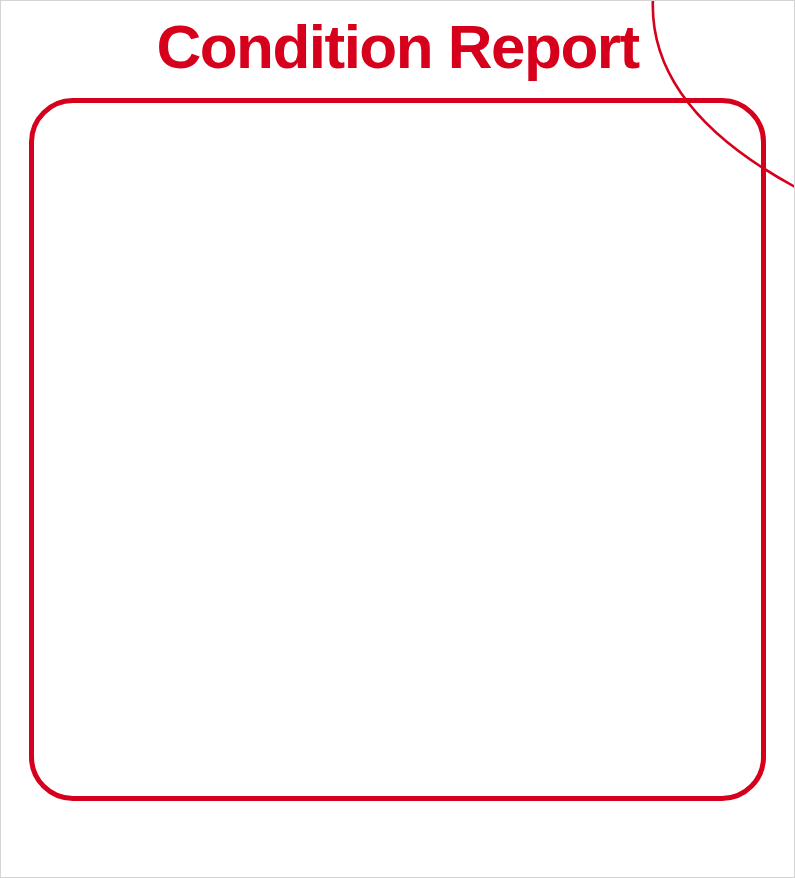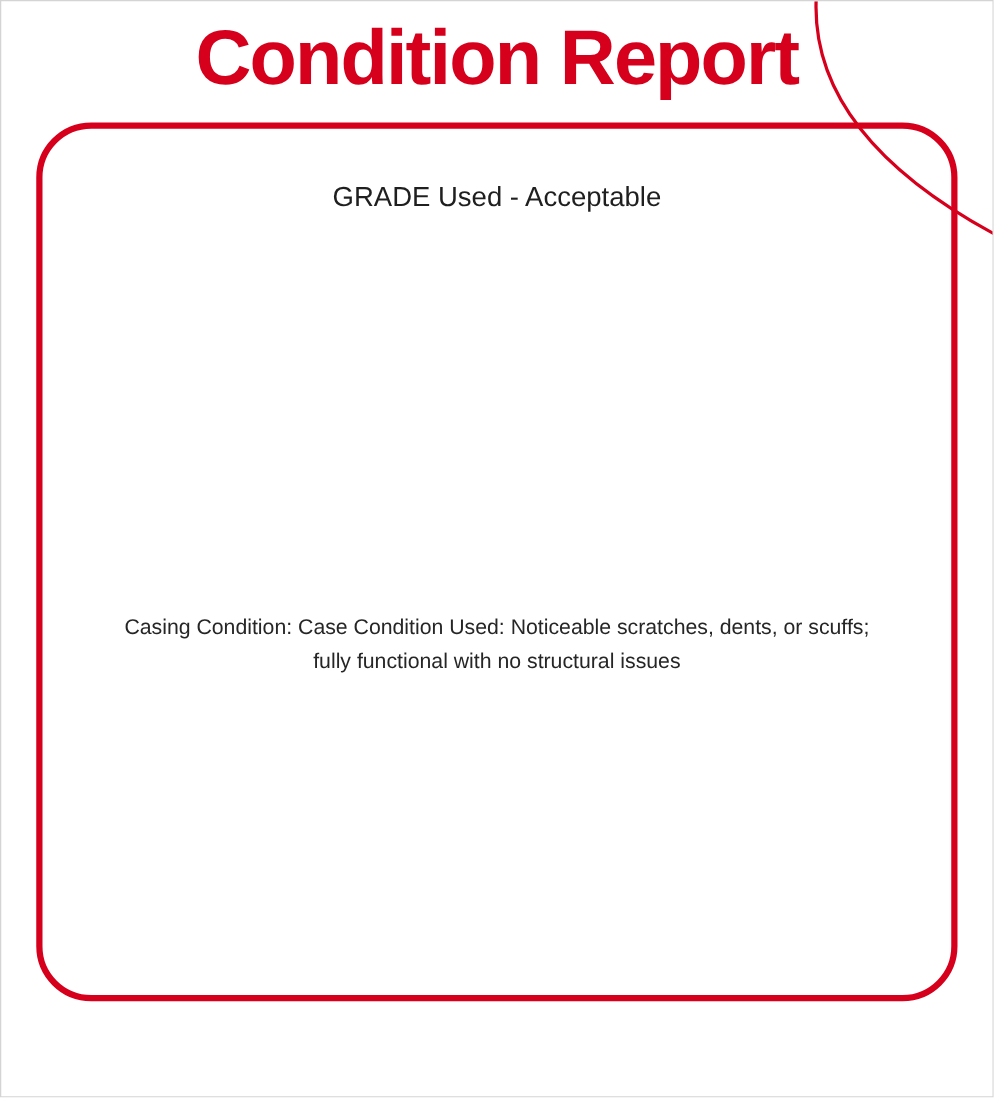--- a/index.html
+++ b/index.html
@@ -96,18 +96,16 @@
 <div class="page">
 
   <h1 class="title">Condition Report</h1>
 
   <svg class="curve-svg" viewBox="0 0 795 878" xmlns="http://www.w3.org/2000/svg" aria-hidden="true">
     <path d="M 652 -3 Q 646.5 106.5 796 187" fill="none" stroke="var(--accent, #D6001C)" stroke-width="2.6"></path>
   </svg>
 
   <div class="card"></div>
 
-  <div class="grade-heading">GRADE Used - Acceptable</div>
 
 
-  <div class="casing-condition">Casing Condition: Case Condition Used: Noticeable scratches, dents, or scuffs; fully functional with no structural issues</div>
 
 </div>
 
 </body></html>

